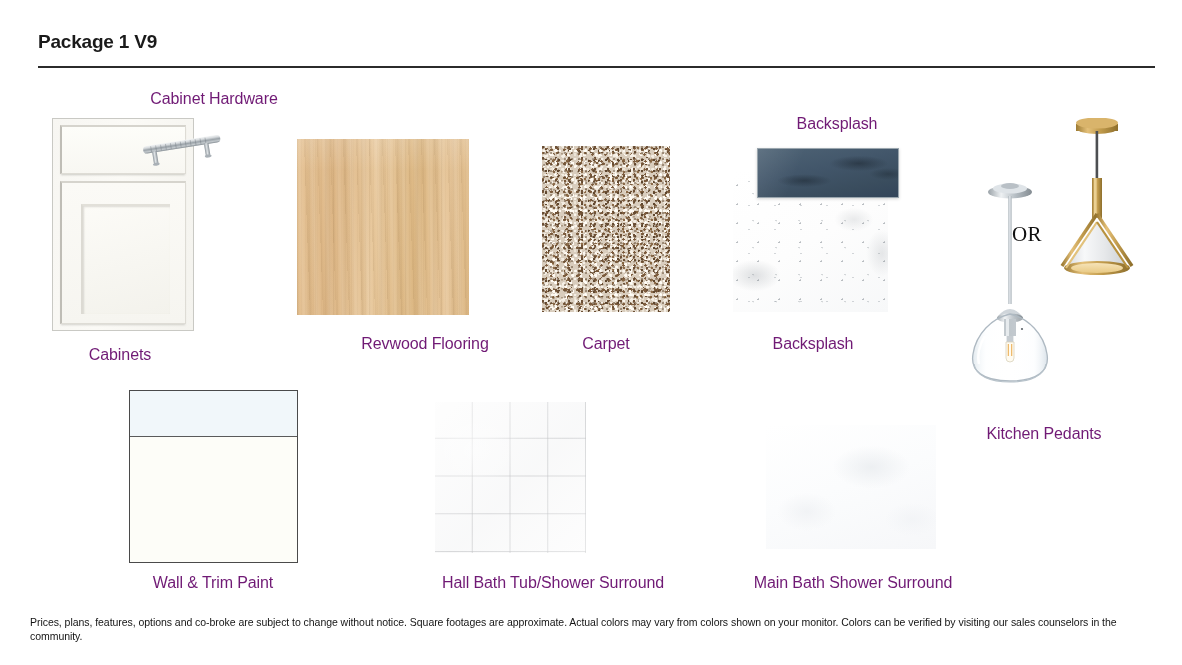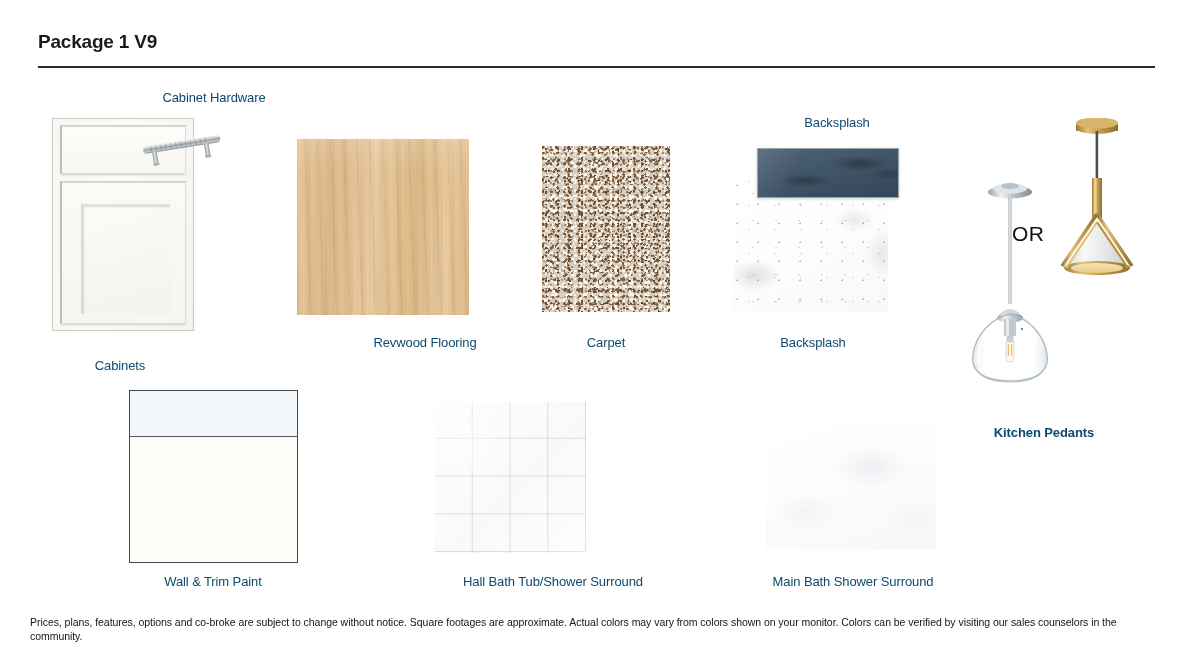--- a/index.html
+++ b/index.html
@@ -44,24 +44,24 @@
     position: absolute;
     left: 38px; top: 66px;
     width: 1117px;
     height: 2px;
     background: #2b2b2b;
   }
 
   
   .label {
     position: absolute;
-    font-size: 13px;
+    font-size: 16px;
     letter-spacing: -0.1px;
     white-space: nowrap;
-    color: #0c4a6e;
+    color: #701a75;
   }
   .label.center { transform: translateX(-50%); }
 
   
   .swatch { position: absolute; }
 
   
   #cabinet-sample {
     left: 52px; top: 118px;
     width: 142px; height: 213px;
@@ -264,20 +264,21 @@
   }
 
   
   #pendant-clear { left: 952px; top: 168px; width: 116px; height: 222px; }
   #pendant-cone  { left: 1038px; top: 118px; width: 118px; height: 170px; }
   #pendant-or {
     left: 1012px; top: 222px;
     font-size: 21px;
     color: #111;
     letter-spacing: 0.3px;
+    font-family: Liberation Serif, serif;
   }
 
   
   #footer-disclaimer {
     position: absolute;
     left: 30px; top: 615px;
     width: 1118px;
     font-size: 10.5px;
     line-height: 14px;
     color: #141414;
@@ -332,21 +333,21 @@
       <line x1="62" y1="15.4" x2="62" y2="21.2"></line>
         <line x1="67" y1="15.4" x2="67" y2="21.2"></line>
     </g>
     <rect x="12.5" y="21" width="4.6" height="13" rx="1.6" fill="url(#nickelPost)"></rect>
     <rect x="65" y="21" width="4.6" height="13" rx="1.6" fill="url(#nickelPost)"></rect>
     <ellipse cx="14.8" cy="34" rx="3.4" ry="1.5" fill="#a9b0b6"></ellipse>
     <ellipse cx="67.3" cy="34" rx="3.4" ry="1.5" fill="#a9b0b6"></ellipse>
   </g>
 </svg>
 
-<div class="label center" style="left:120px; top:346px;margin-top:12px;">Cabinets</div>
+<div class="label center" style="left:120px; top:346px;">Cabinets</div>
 
 <div class="swatch" id="flooring-sample"></div>
 <div class="label center" style="left:382px; top:335px;margin-left:43px;">Revwood Flooring</div>
 
 <div class="swatch" id="carpet-sample"></div>
 <div class="label center" style="left:606px; top:335px;">Carpet</div>
 
 <div class="label center" style="left:837px; top:115px;">Backsplash</div>
 <div class="swatch" id="countertop-sample"></div>
 <div class="swatch" id="backsplash-sample"></div>
@@ -429,21 +430,21 @@
 
   <path d="M59 104 L28 150 L90 150 Z" fill="url(#shadeGrad)" stroke="#c0c4c8" stroke-width="1"></path>
 
   <ellipse cx="59" cy="150" rx="33" ry="7" fill="url(#brassGrad)"></ellipse>
   <ellipse cx="59" cy="150" rx="26" ry="5" fill="url(#glowGrad)"></ellipse>
   <path d="M59 104 L28 150" stroke="#e2c27c" stroke-width="2.2" fill="none"></path>
   <path d="M59 104 L90 150" stroke="#b8923f" stroke-width="2.2" fill="none"></path>
 </svg>
 
 <div id="pendant-or" class="label">OR</div>
-<div class="label center" style="left:1044px; top:425px;font-weight:bold;">Kitchen Pedants</div>
+<div class="label center" style="left:1044px; top:425px;">Kitchen Pedants</div>
 
 <div class="swatch" id="paint-sample">
   <div id="paint-top"></div>
   <div id="paint-bottom"></div>
 </div>
 <div class="label center" style="left:213px; top:574px;">Wall &amp; Trim Paint</div>
 
 <div class="swatch" id="hall-tile-sample"></div>
 <div class="label center" style="left:509px; top:574px;margin-left:44px;">Hall Bath Tub/Shower Surround</div>
 

